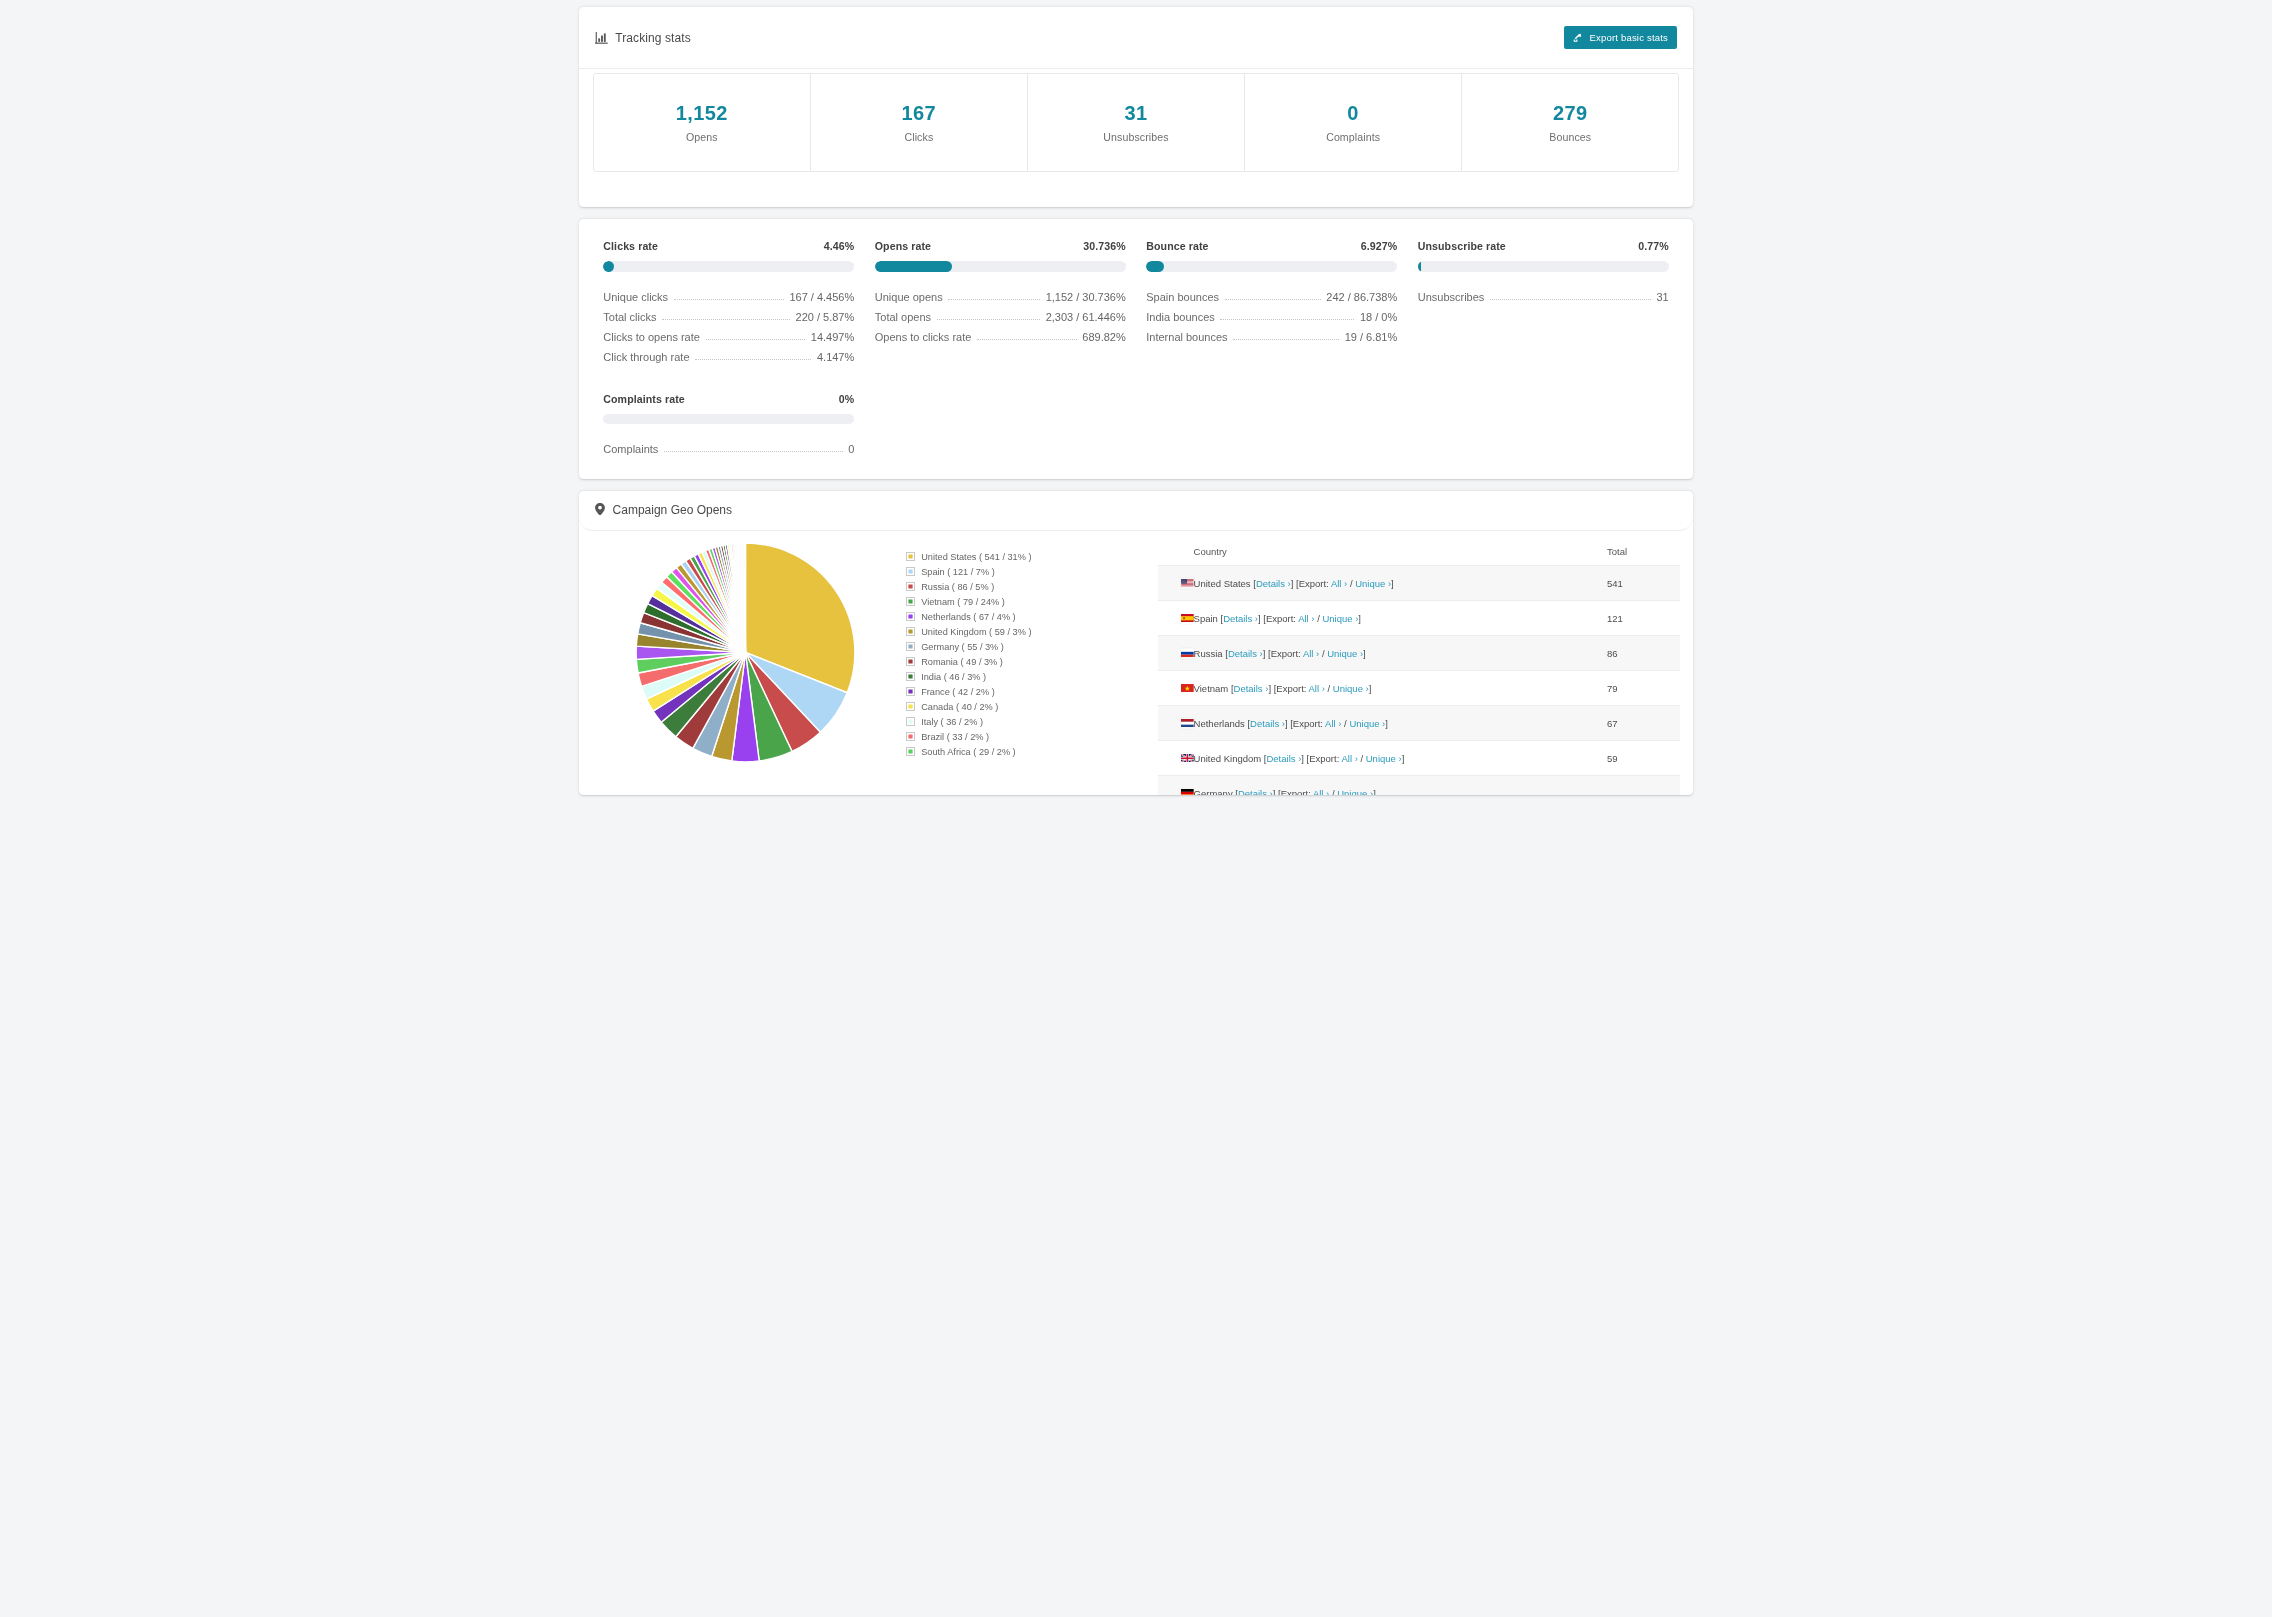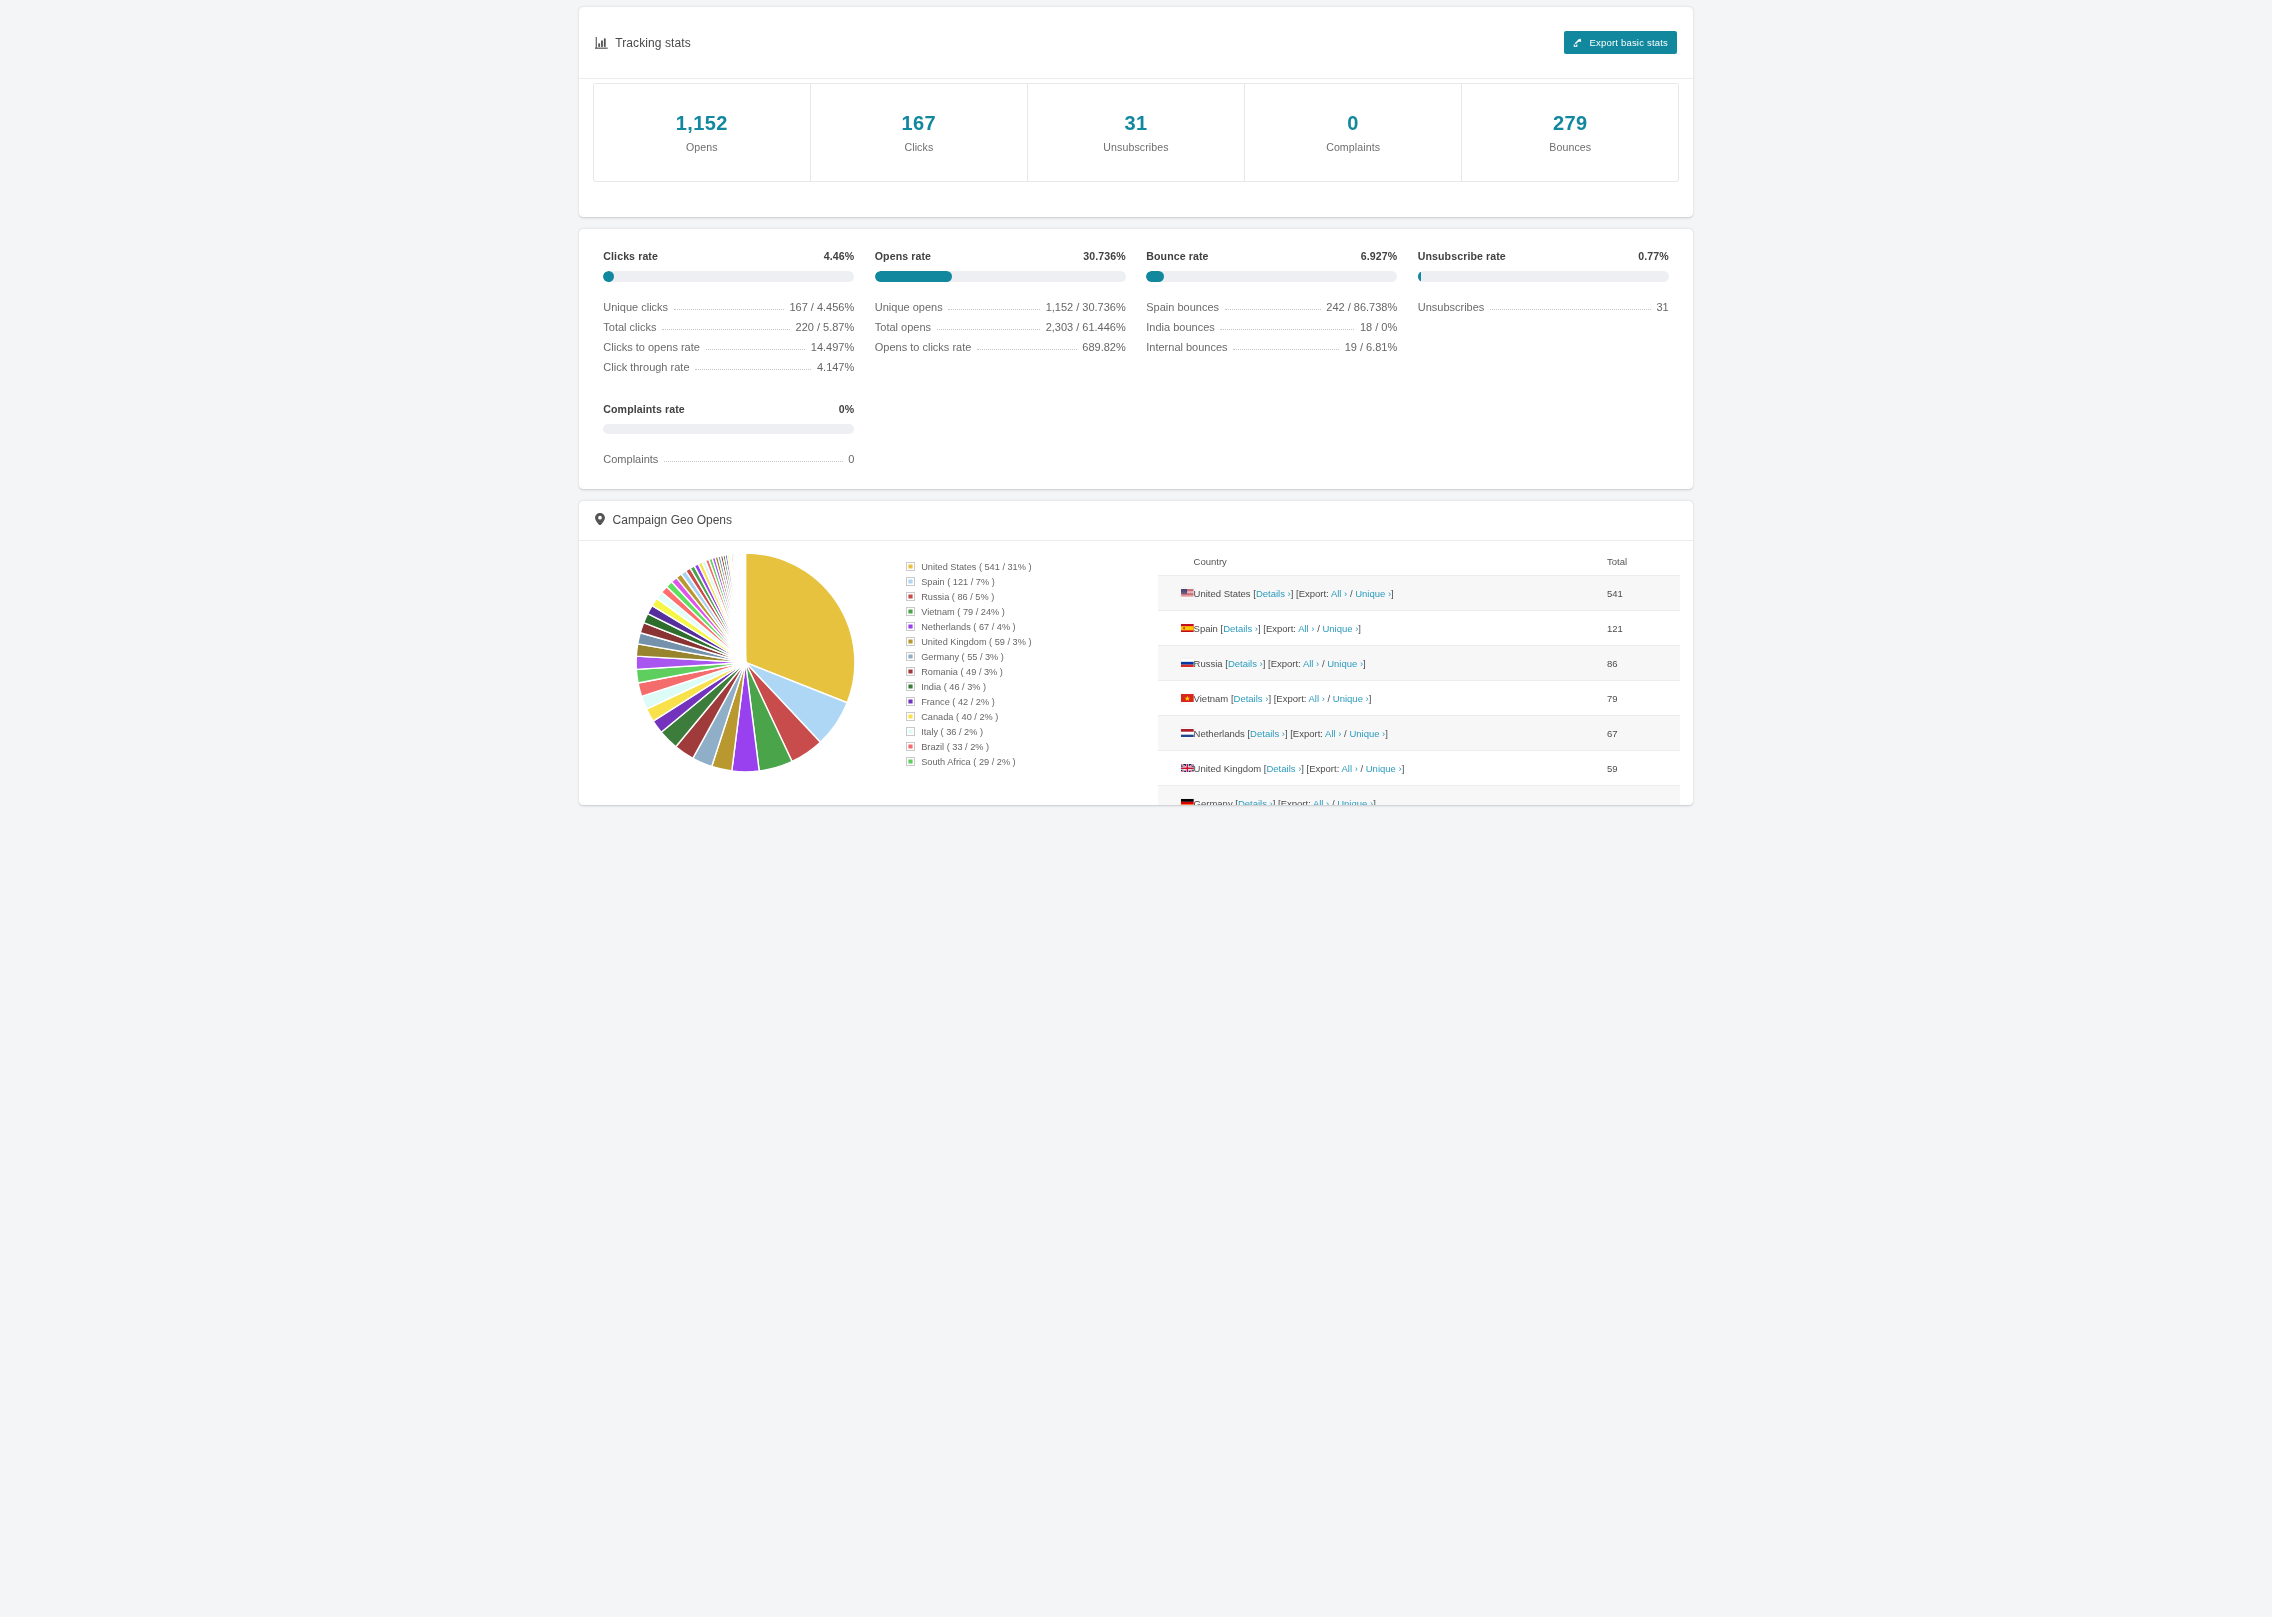--- a/index.html
+++ b/index.html
@@ -16,21 +16,21 @@
     border-radius:4.2px;
     box-shadow: 0 0.7px 2.8px rgba(60,64,80,.16), 0 0.7px 0.7px rgba(60,64,80,.08);
     margin-bottom:12px;
   }
 
   
   .card-header {
     display:flex; align-items:center; justify-content:space-between;
     padding:0 15.5px; border-bottom:0.7px solid #ececec;
   }
-  .card1 .card-header { height:72px;gap:35px; }
+  .card1 .card-header { height:62px;gap:35px; }
   .title-wrap { display:flex; align-items:center; gap:7px; font-size:12px; color:#4a4a4a; letter-spacing:0.1px; }
   .title-wrap svg { display:block; }
 
   .btn-export {
     display:flex; align-items:center; gap:5.6px;
     background:#12889e; color:#fff; border:none; border-radius:2.1px;
     font-family:inherit; font-size:9.5px; letter-spacing:0.2px;
     padding:5.6px 9.2px; cursor:pointer; height:22.6px;
   }
   .btn-export svg { display:block; }
@@ -56,21 +56,21 @@
   .rate-bar { margin-top:9.2px; height:10.6px; background:#edeff2; border-radius:5.6px; overflow:hidden; position:relative; }
   .rate-fill { height:100%; background:#12889e; border-radius:5.6px; }
   .rate-rows { margin-top:10.6px; }
   .rate-row { display:flex; align-items:flex-end; height:20px; font-size:11px; color:#6b6b6b; }
   .rate-row .leader { flex:1; margin:0 5.6px 2.8px; border-bottom:1.1px dotted #c6c6c6; }
   .rate-row .val { color:#666; white-space:nowrap; }
   .rate-row .lbl { white-space:nowrap; }
 
   
   .card3 { height:304px; overflow:hidden; margin-bottom:0; }
-  .card3 .card-header { height:40px; justify-content:flex-start; gap:7.8px; font-size:12px; }
+  .card3 .card-header { height:40px; justify-content:flex-start; gap:7.8px; font-size:12px;border-radius:14px; }
   .geo-content { display:flex; padding:7px 12.7px 0 55px; }
   .pie-wrap { width:223px; height:223px; margin-top:3.5px; flex:0 0 auto; }
   .legend { list-style:none; margin:11.3px 0 0 49px; width:191px; flex:0 0 auto; }
   .legend li { display:flex; align-items:center; gap:6.4px; height:15px; font-size:9.2px; color:#666; white-space:nowrap; }
   .legend .swatch { width:8.5px; height:8.5px; flex:0 0 auto; border:0.7px solid #c9c9c9; box-shadow:inset 0 0 0 1.4px #fff; }
 
   .geo-table-wrap { flex:1; margin-left:61px; }
   table.geo-table { width:100%; border-collapse:collapse; }
   .geo-table th {
     height:28px; text-align:left; font-weight:400; font-size:9.5px; color:#555;

